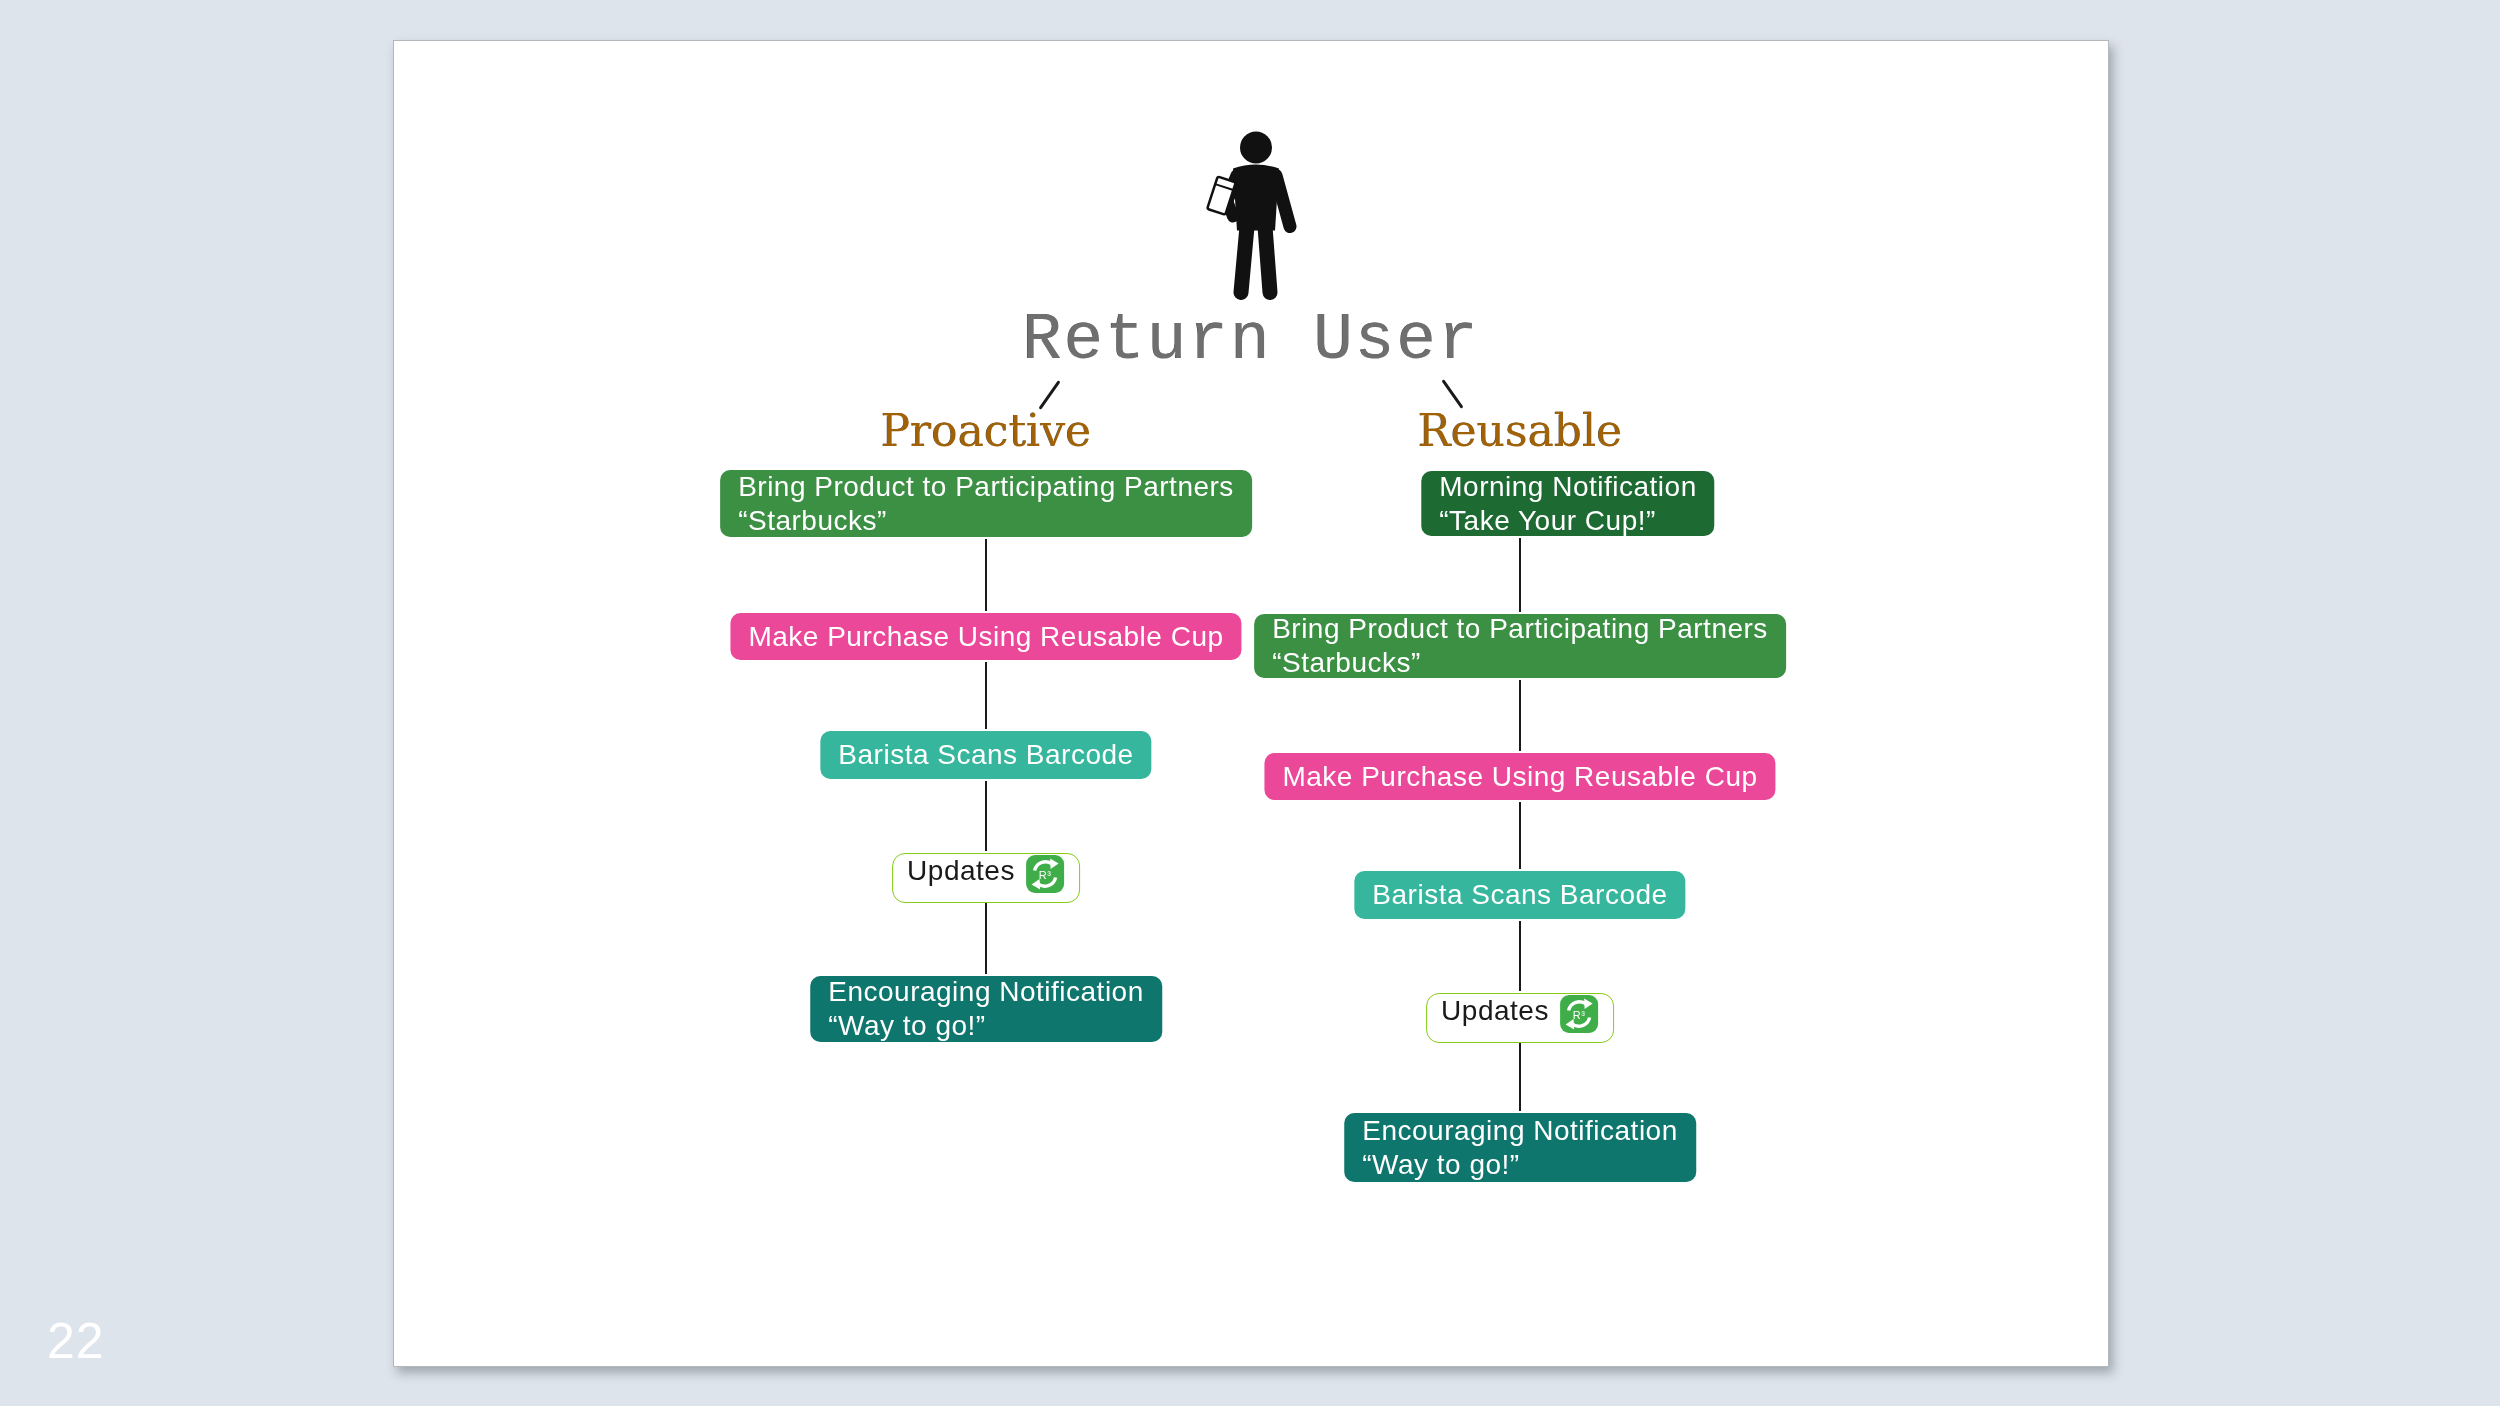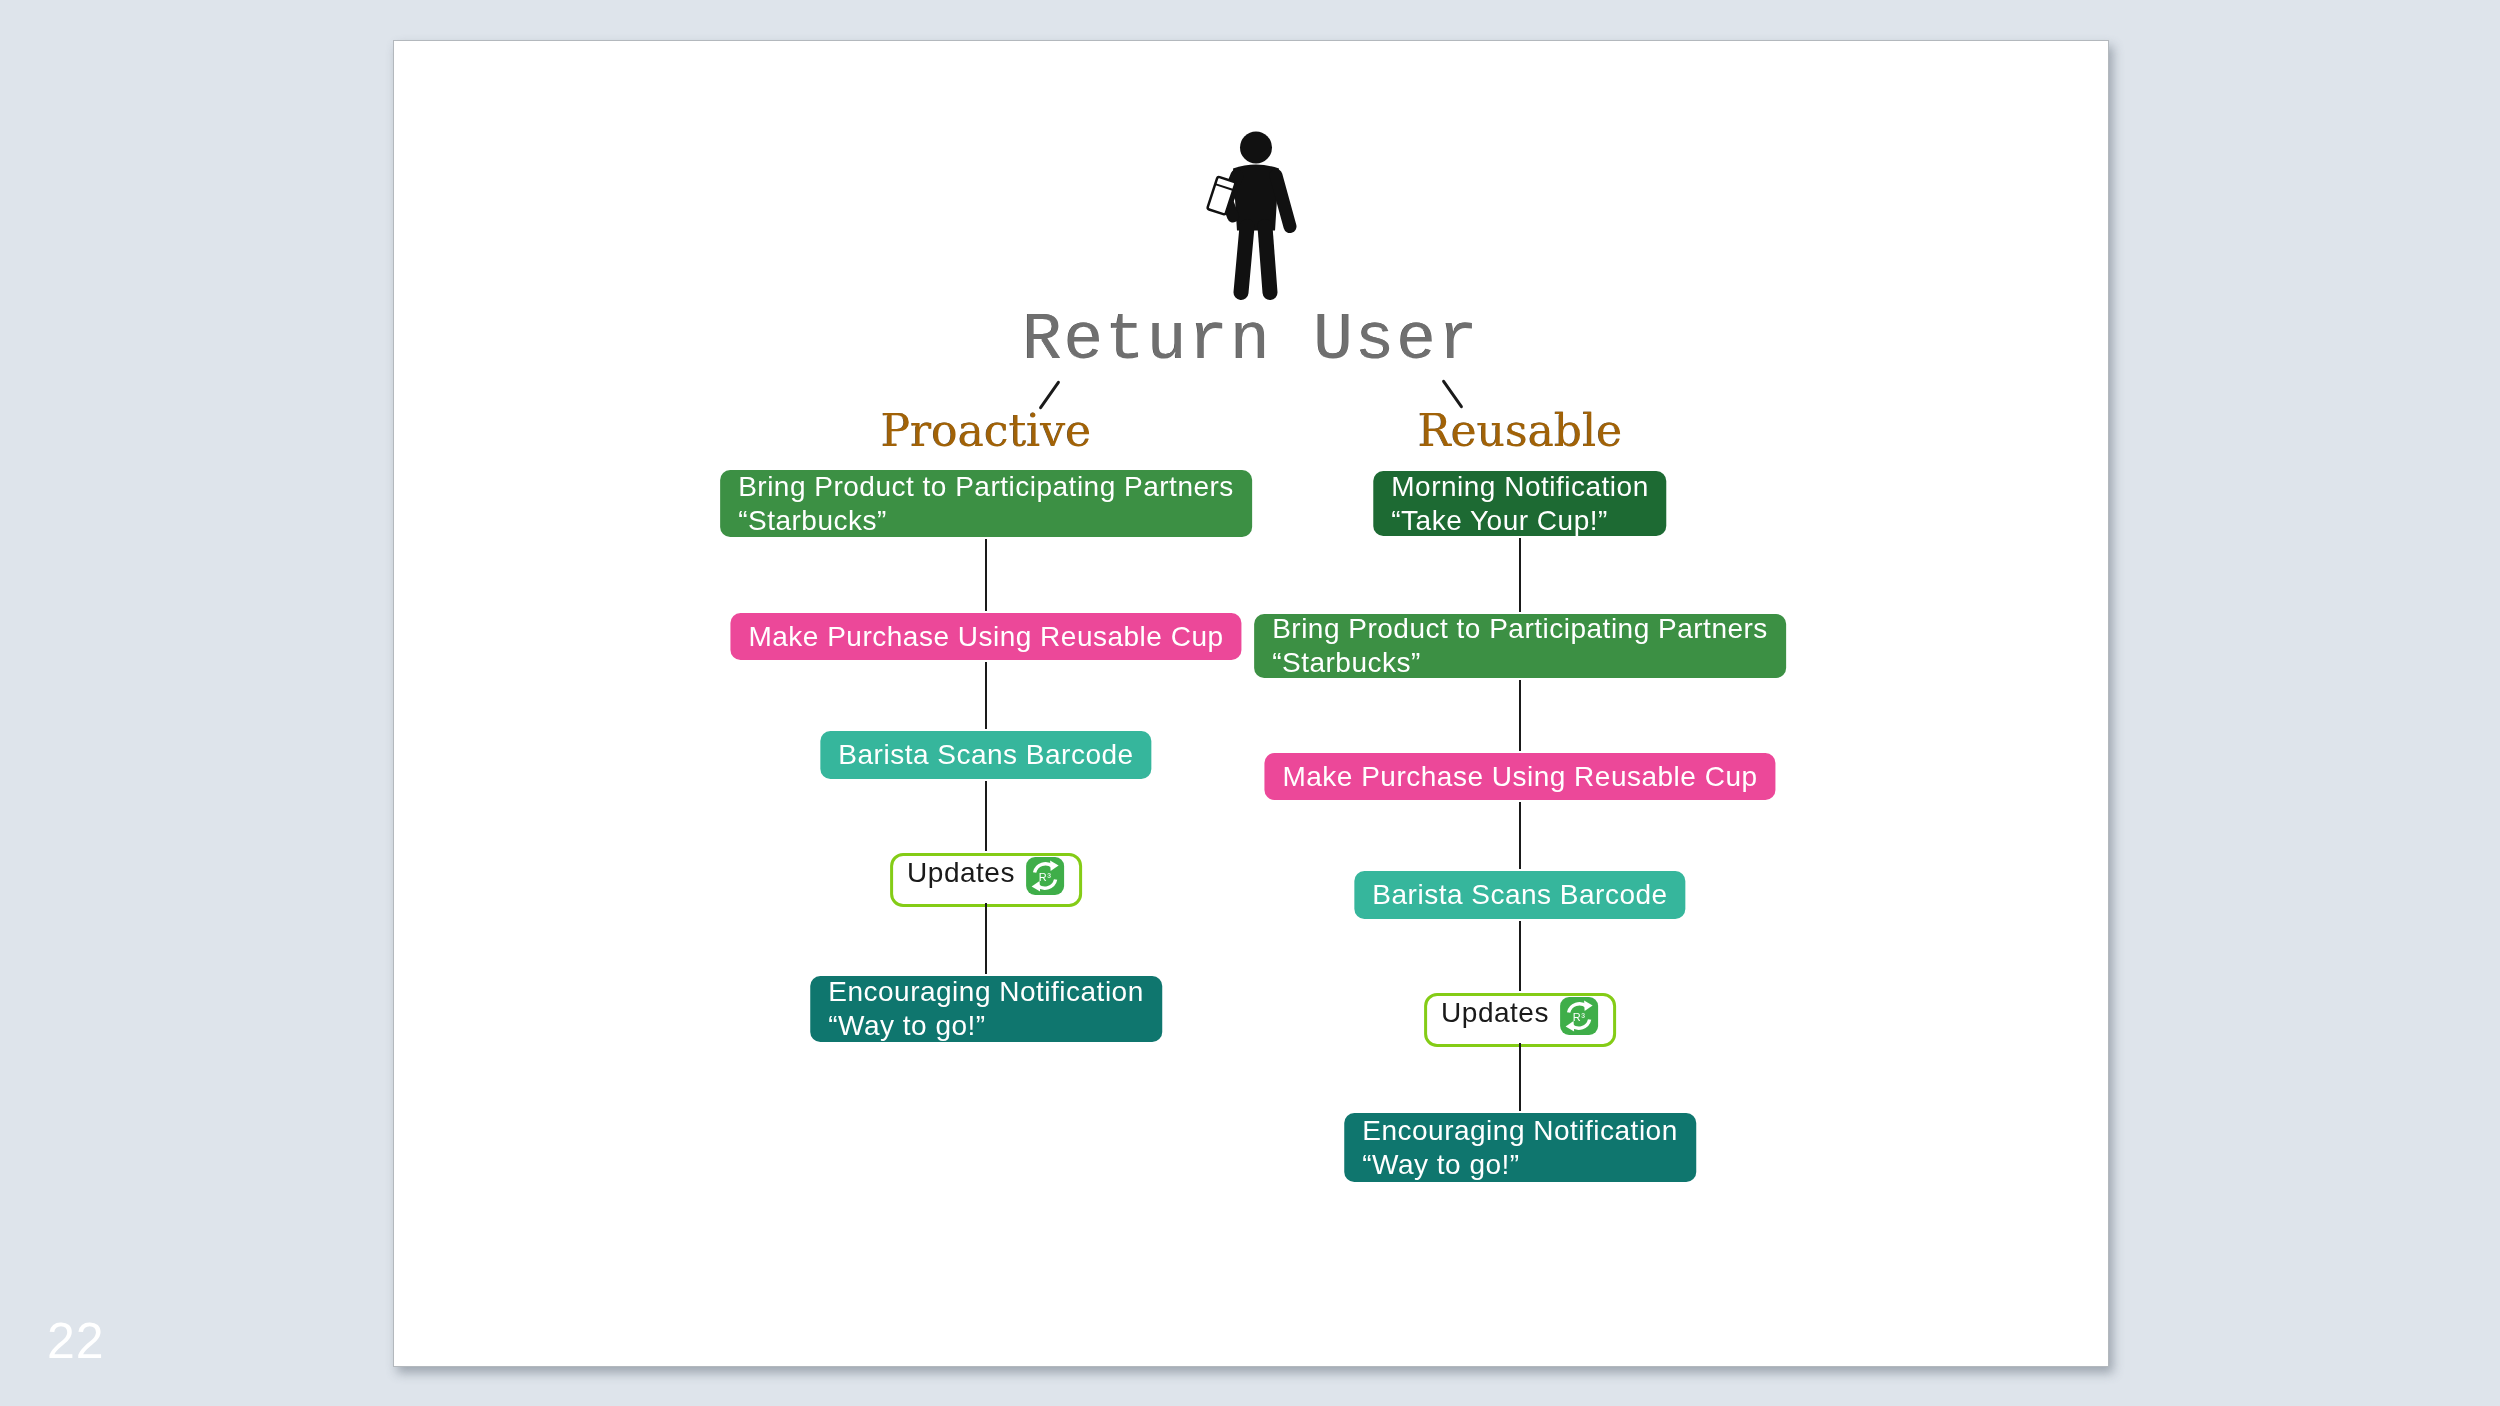--- a/index.html
+++ b/index.html
@@ -78,28 +78,28 @@
     border-radius: 10px;
     color: #ffffff;
     font-size: 28px;
     letter-spacing: 0.5px;
     line-height: 1.2;
     text-align: center;
   }
   .step span { display: block; white-space: nowrap; }
 
   .green-mid   { background: #3c9044; }
-  .green-dark  { background: #1d6a33; }
+  .green-dark  { background: #1d6a33; margin-left: 48px; }
   .green-light { background: #ec4899; }
   .teal        { background: #36b69c; }
   .blue        { background: #0f766e; }
 
   .updates {
     background: #ffffff;
-    border: 3px solid #84cc16;
+    border: 1px solid #84cc16;
     border-radius: 13px;
     color: #1a1a1a;
     flex-direction: row;
     gap: 10px;
     padding: 0 14px;
   }
   .updates .r3icon { width: 40px; height: 40px; }
 
   
   .l1 { top: 429px;  height: 67px; }

